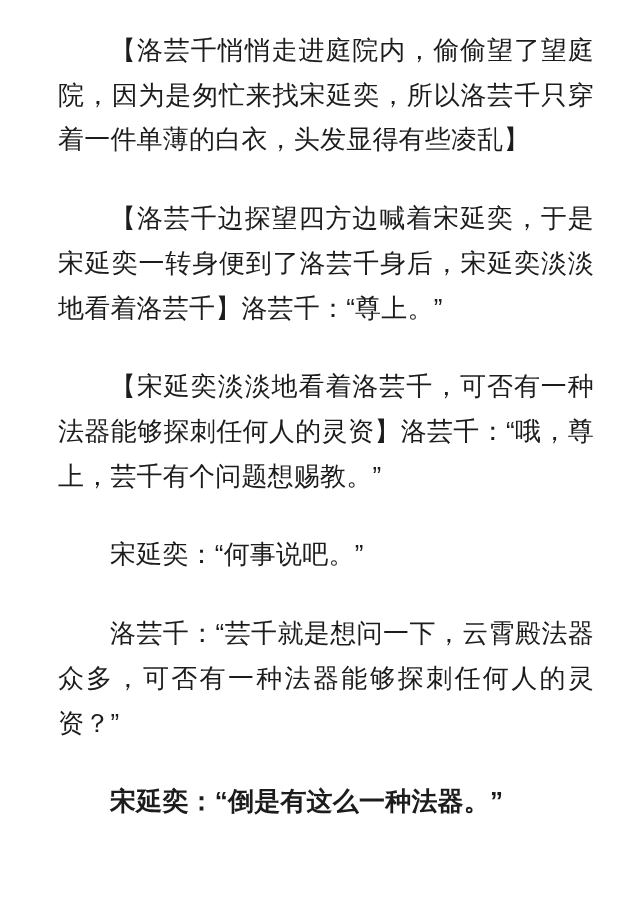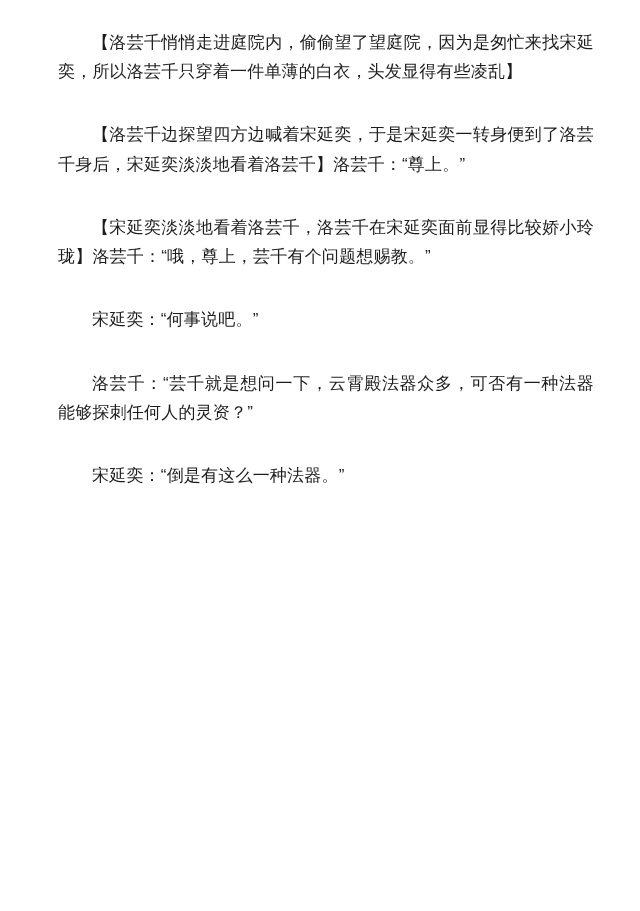--- a/index.html
+++ b/index.html
@@ -16,35 +16,36 @@
   }
   .page {
     box-sizing: border-box;
     width: 640px;
     height: 911px;
     padding: 28px 46px 0 58px;
     background: #ffffff;
   }
   .para {
     margin: 0 0 34px 0;
-    font-size: 17px;
+    font-size: 26px;
     line-height: 1.72;
     letter-spacing: 0.2px;
     text-align: justify;
     text-justify: inter-ideograph;
     color: #1c1c1c;
     text-indent: 2em;
   }
   .para:last-child {
     margin-bottom: 16px;
+    font-weight: bold;
   }
 </style>
 </head>
 <body>
 
 <div class="page">
   <p class="para">【洛芸千悄悄走进庭院内，偷偷望了望庭院，因为是匆忙来找宋延奕，所以洛芸千只穿着一件单薄的白衣，头发显得有些凌乱】</p>
   <p class="para">【洛芸千边探望四方边喊着宋延奕，于是宋延奕一转身便到了洛芸千身后，宋延奕淡淡地看着洛芸千】洛芸千：“尊上。”</p>
-  <p class="para">【宋延奕淡淡地看着洛芸千，洛芸千在宋延奕面前显得比较娇小玲珑】洛芸千：“哦，尊上，芸千有个问题想赐教。”</p>
+  <p class="para">【宋延奕淡淡地看着洛芸千，可否有一种法器能够探刺任何人的灵资】洛芸千：“哦，尊上，芸千有个问题想赐教。”</p>
   <p class="para">宋延奕：“何事说吧。”</p>
   <p class="para">洛芸千：“芸千就是想问一下，云霄殿法器众多，可否有一种法器能够探刺任何人的灵资？”</p>
   <p class="para">宋延奕：“倒是有这么一种法器。”</p>
 </div>
 
 </body></html>

